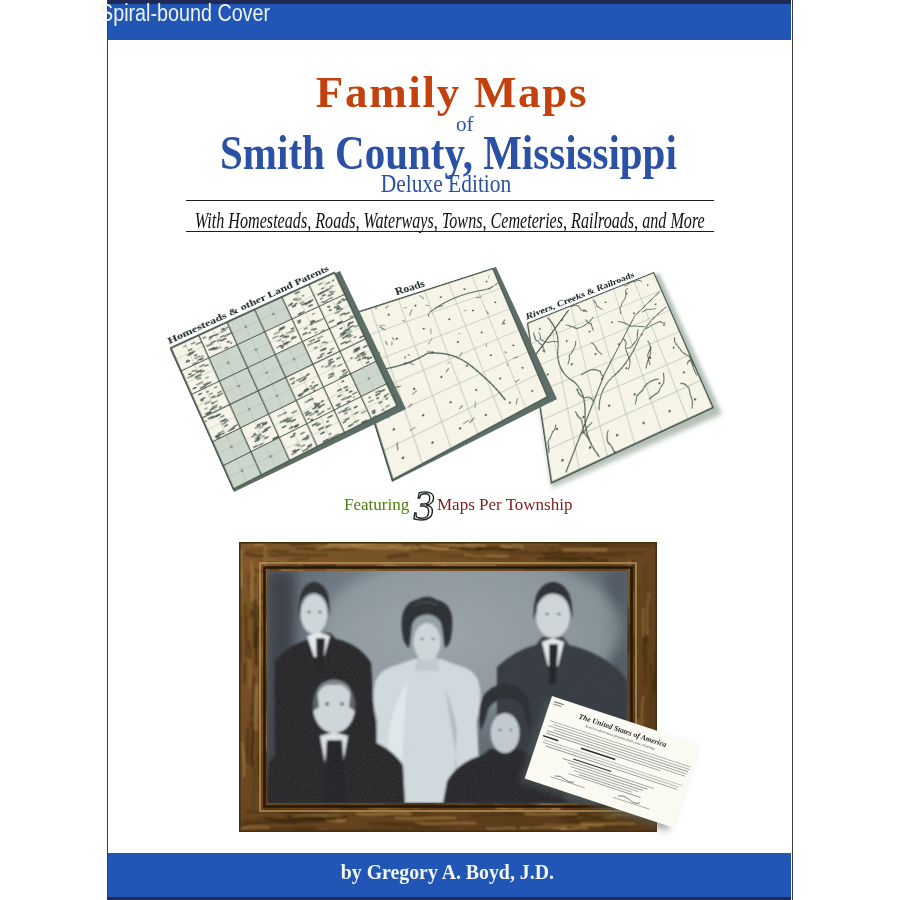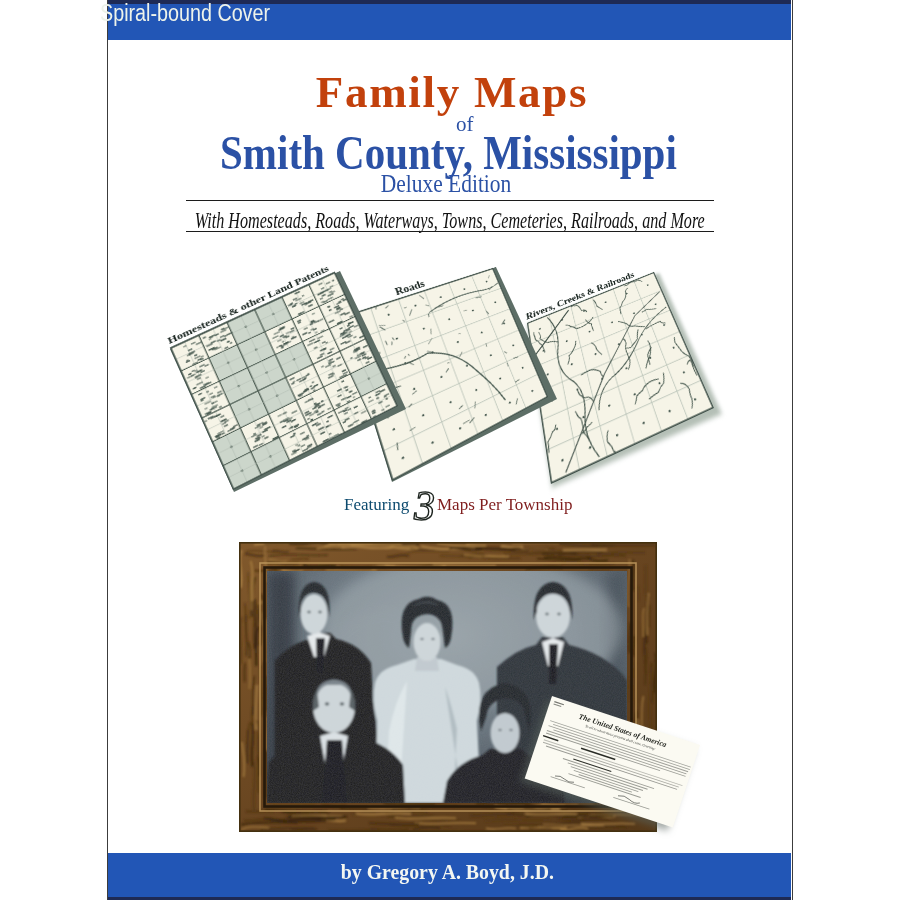--- a/index.html
+++ b/index.html
@@ -713,21 +713,21 @@
       <rect x="190.6" y="210.8" width="6.1" height="2.1" fill="#46584f" opacity="0.67"></rect>
       <rect x="187.7" y="203.4" width="6.9" height="2.1" fill="#46584f" opacity="0.93"></rect>
       <rect x="181.2" y="216.2" width="5.2" height="2.1" fill="#46584f" opacity="0.74"></rect>
       <rect x="169.2" y="229.1" width="3.6" height="2.1" fill="#46584f" opacity="0.58"></rect>
       <rect x="171.3" y="208.8" width="6.6" height="2.1" fill="#46584f" opacity="0.51"></rect>
       <rect x="171.1" y="221.5" width="3.5" height="2.1" fill="#46584f" opacity="0.51"></rect>
       <rect x="0.8" y="32.8" width="198.4" height="198.4" fill="none" stroke="#3f4f49" stroke-width="1.6"></rect>
       <text x="1" y="27" font-family="Liberation Serif, serif" font-weight="bold" font-size="13.2" fill="#15211c">Homesteads &amp; other Land Patents</text>
     </svg></div>
 
-<div class="abs" style="left:344px;top:495px;color:#0c4a6e;font-size:17px;">Featuring</div>
+<div class="abs" style="left:344px;top:495px;color:#4d7c0f;font-size:17px;">Featuring</div>
 
 <svg class="abs" style="left:410px;top:484px;" width="36" height="44" viewBox="0 0 36 44">
     <text x="4" y="36" font-family="Liberation Serif, serif" font-style="italic" font-size="42" fill="none" stroke="#1d241f" stroke-width="1.4">3</text>
   </svg>
 
 <div class="abs" style="left:437px;top:495px;color:#7f1d1d;font-size:17px;">Maps Per Township</div>
 
 <svg width="418" height="290" viewBox="0 0 418 290" style="position:absolute;left:239px;top:542px;">
     <defs>
       <linearGradient id="wood" x1="0" y1="0" x2="1" y2="1">

